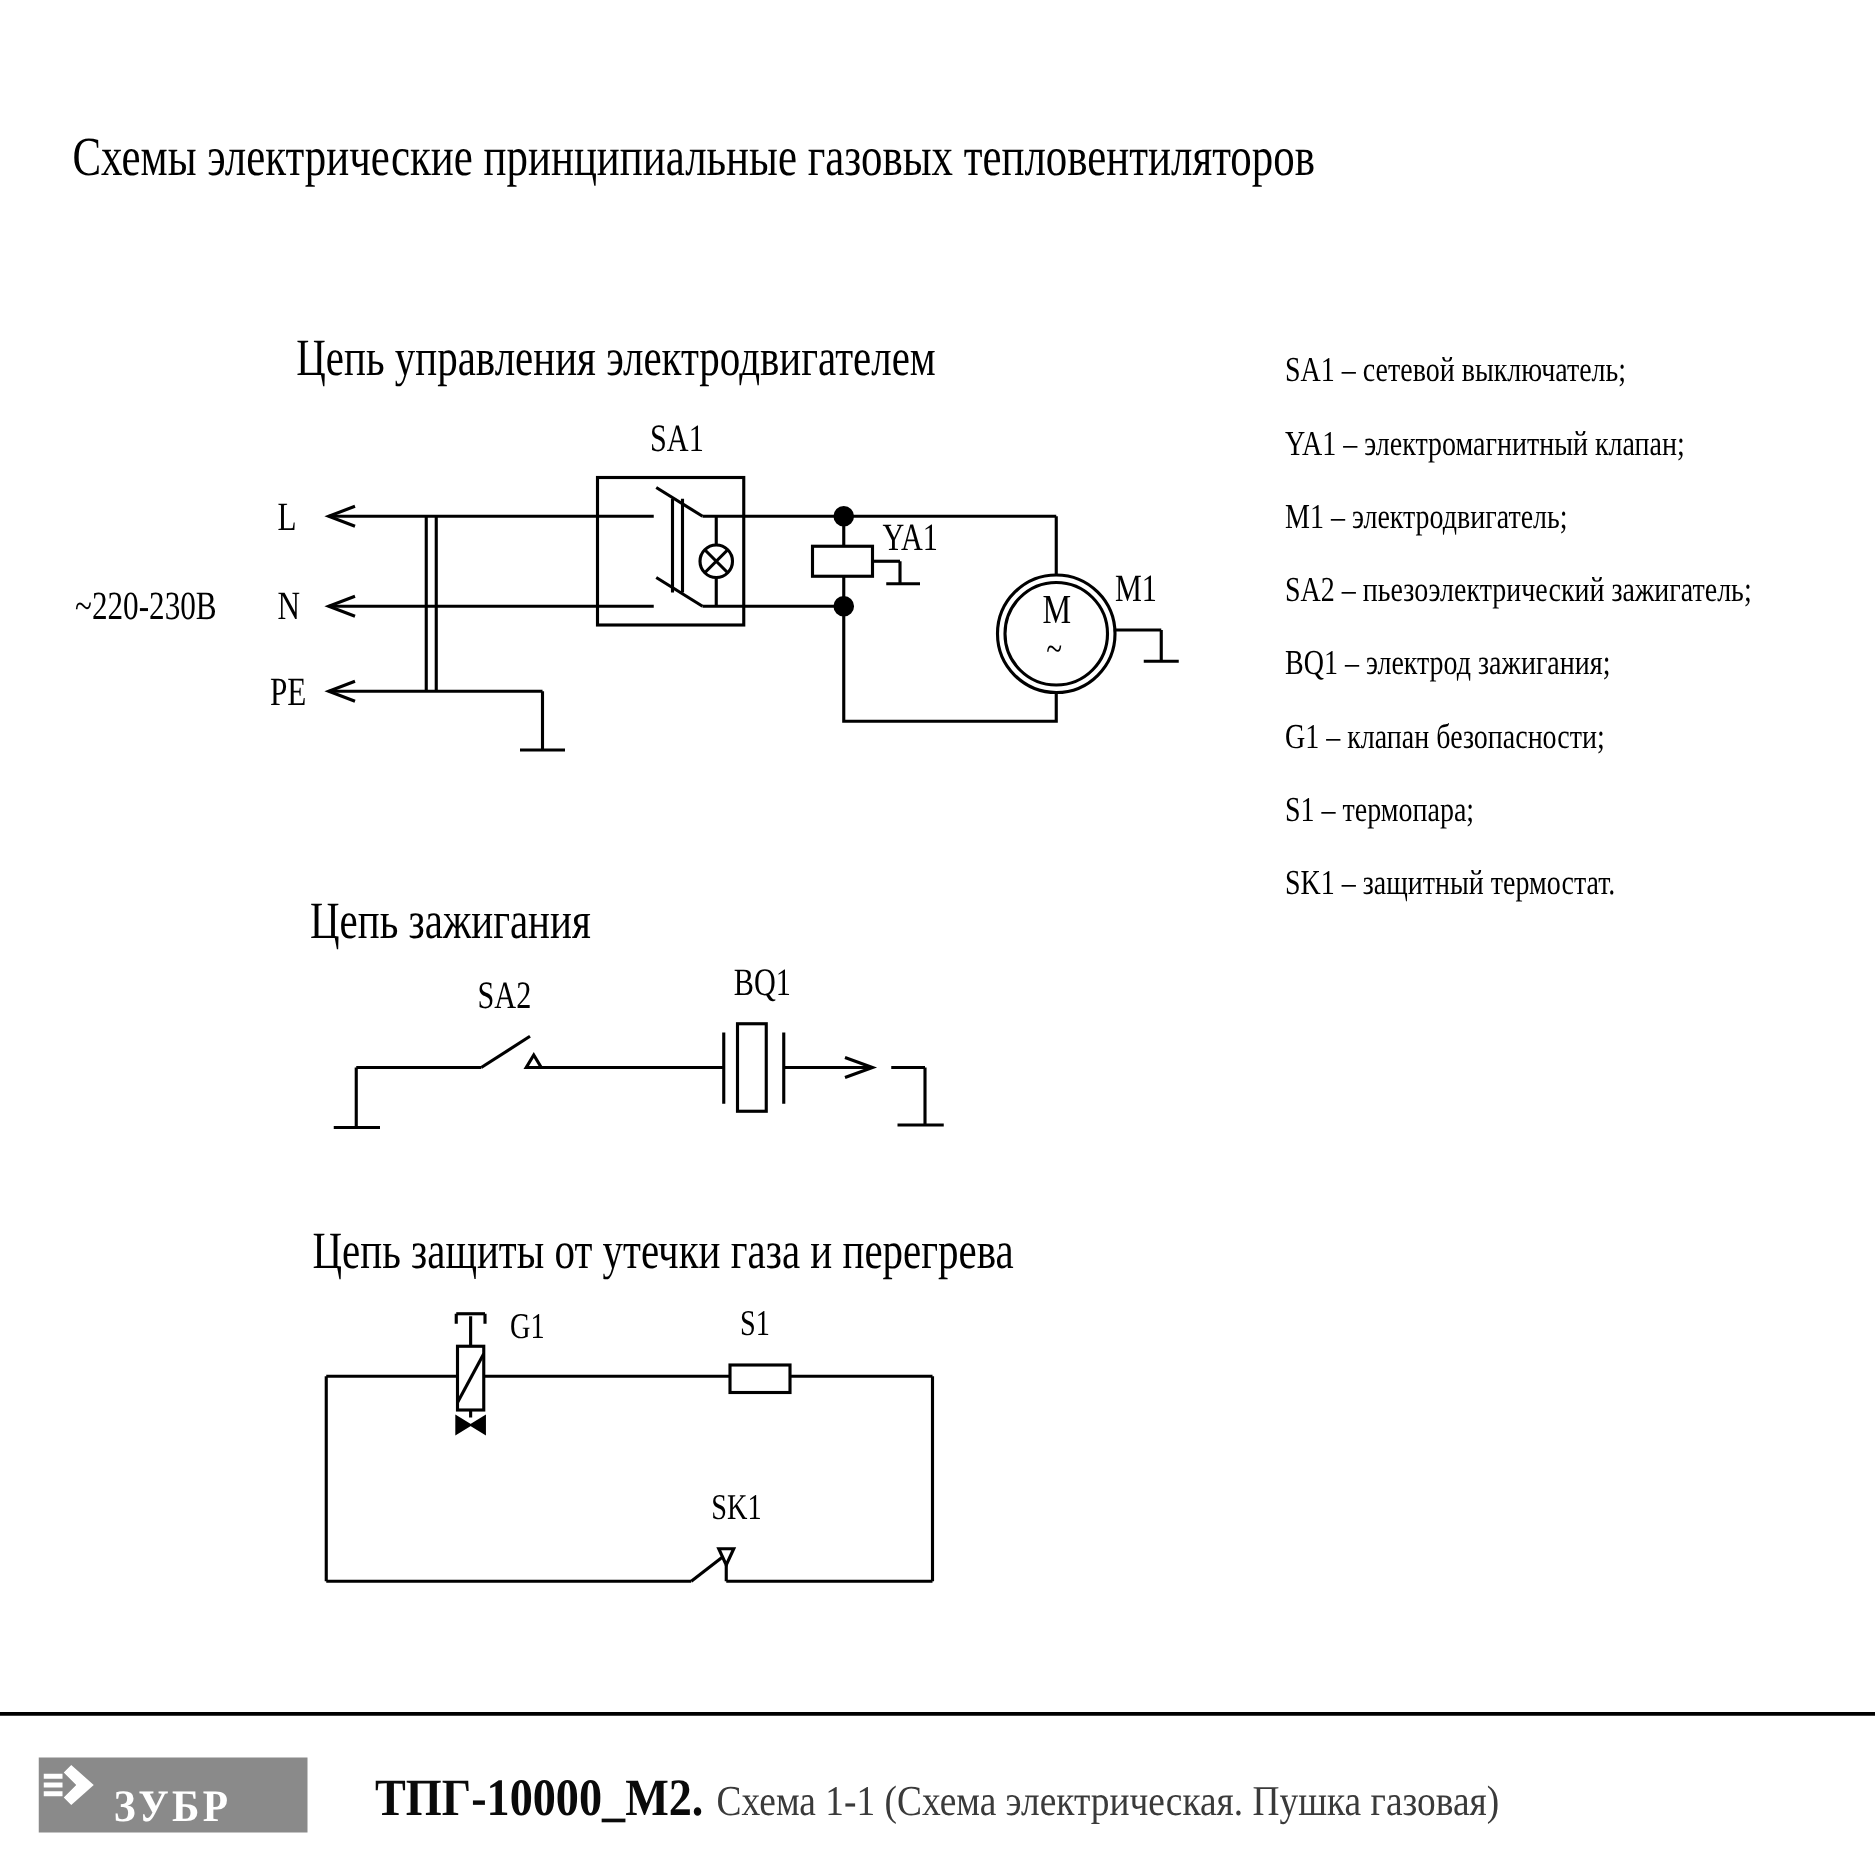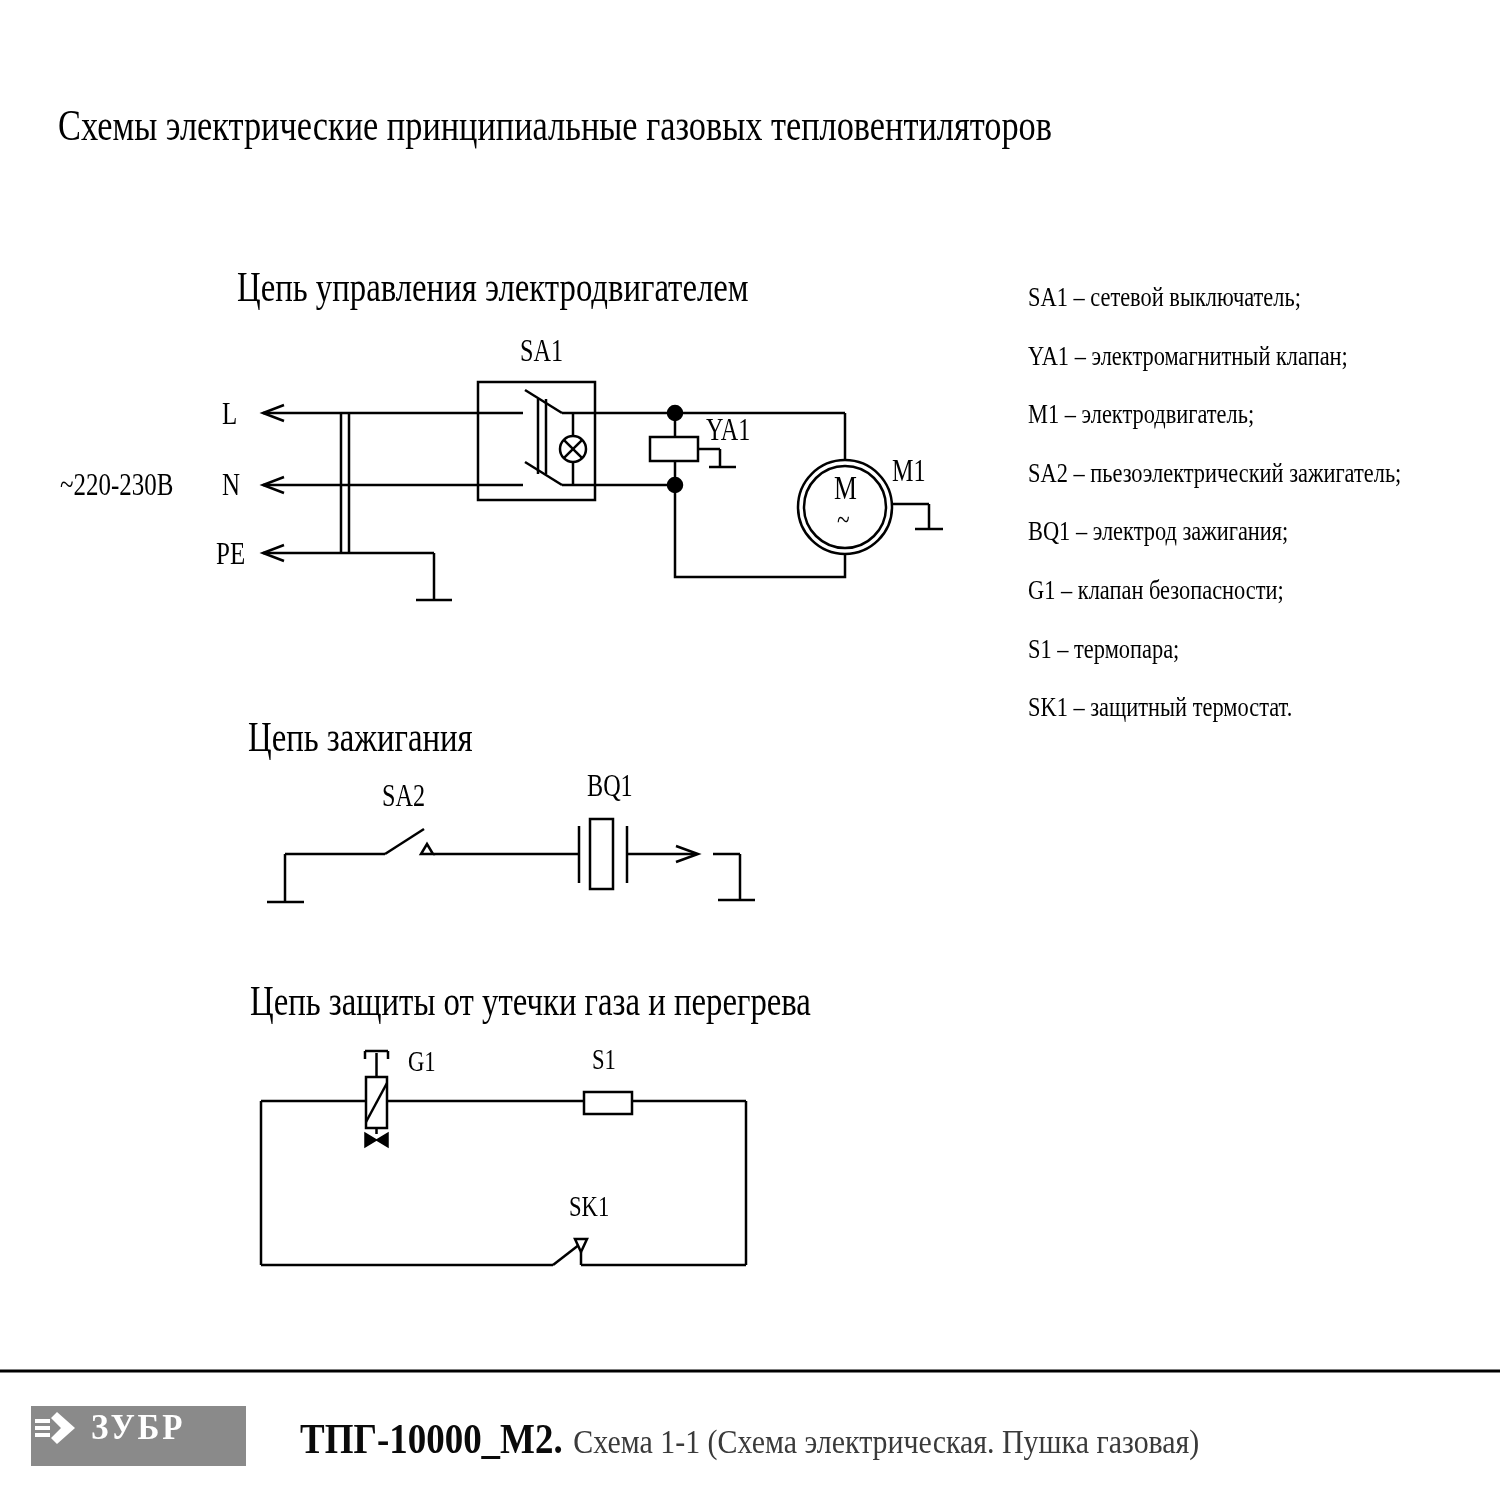--- a/index.html
+++ b/index.html
@@ -6,21 +6,21 @@
   #page{position:relative;width:1500px;height:1500px;background:#fff;overflow:hidden;
         font-family:Liberation Serif, serif;}
   svg{position:absolute;left:0;top:0;}
   .lbl{position:absolute;color:#000;white-space:nowrap;line-height:1;
        transform:scaleX(.78);transform-origin:0 0;}
   .t44{font-size:44px;} .t42{font-size:42px;} .t32{font-size:32px;}
   .t31{font-size:31px;} .t29{font-size:29px;} .t33{font-size:33px;} .t30{font-size:30px;}
   .legend-line{position:absolute;left:1028px;font-size:28px;color:#000;white-space:nowrap;
        line-height:1;transform:scaleX(.8);transform-origin:0 0;}
   #logo{position:absolute;left:31px;top:1406px;width:215px;height:60px;background:#8a8a8a;
-        display:flex;align-items:flex-start;justify-content:center;gap:8px;}
+        display:flex;align-items:flex-end;justify-content:center;gap:8px;}
   #logo .brand{color:#fff;font-weight:800;font-size:36px;letter-spacing:3px;
         transform:scaleX(.92);transform-origin:center;}
   #footer-text{position:absolute;left:300px;top:1418px;display:flex;align-items:baseline;gap:12px;
         transform:scaleX(.88);transform-origin:0 0;white-space:nowrap;}
   #footer-text .model{font-size:42px;font-weight:700;color:#0a0a0a;line-height:1;}
   #footer-text .caption{font-size:34px;font-weight:400;color:#3a3a3a;line-height:1;}
 </style>
 </head>
 <body>
 

